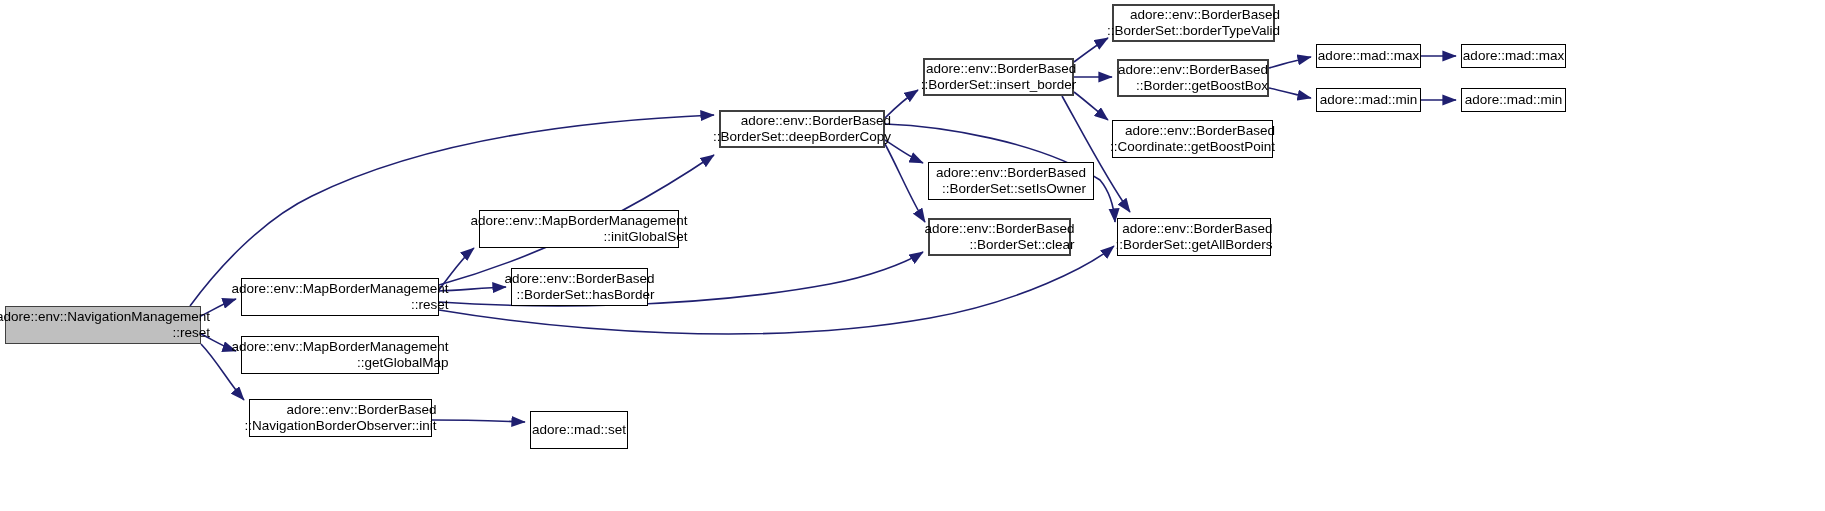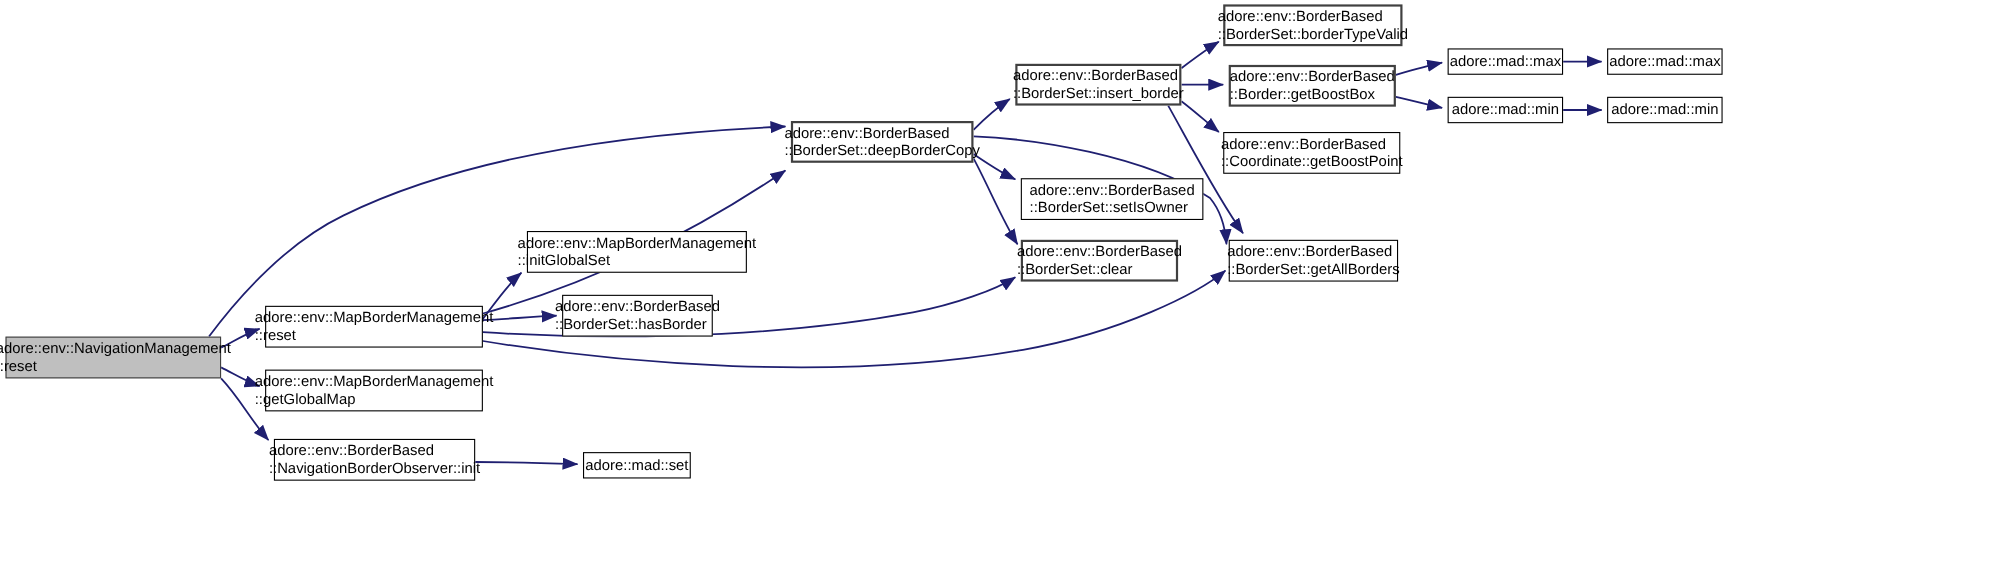--- a/index.html
+++ b/index.html
@@ -26,21 +26,21 @@
   }
   .node {
     position: absolute;
     box-sizing: border-box;
     border: 1px solid #000000;
     background: #ffffff;
     color: #000000;
     display: flex;
     align-items: center;
     justify-content: center;
-    text-align: left;
+    text-align: right;
     font-size: 13.5px;
     line-height: 16px;
     letter-spacing: 0px;
     white-space: pre-line;
     padding: 0 3px;
   }
   .node.root {
     background: #bfbfbf;
     border: 1px solid #404040;
     box-shadow: none;
@@ -90,21 +90,21 @@
       <div class="node" style="left: 241px; top: 278px; width: 198px; height: 38px;">adore::env::MapBorderManagement
 ::reset</div>
       <div class="node" style="left: 241px; top: 336px; width: 198px; height: 38px;">adore::env::MapBorderManagement
 ::getGlobalMap</div>
       <div class="node" style="left: 249px; top: 399px; width: 183px; height: 38px;">adore::env::BorderBased
 ::NavigationBorderObserver::init</div>
       <div class="node" style="left: 479px; top: 210px; width: 200px; height: 38px;">adore::env::MapBorderManagement
 ::initGlobalSet</div>
       <div class="node" style="left: 511px; top: 268px; width: 137px; height: 38px;">adore::env::BorderBased
 ::BorderSet::hasBorder</div>
-      <div class="node" style="left: 530px; top: 411px; width: 98px; height: 24px;">adore::mad::set</div>
+      <div class="node" style="left: 530px; top: 411px; width: 98px; height: 38px;">adore::mad::set</div>
       <div class="node thick" style="left: 719px; top: 110px; width: 166px; height: 38px;">adore::env::BorderBased
 ::BorderSet::deepBorderCopy</div>
       <div class="node" style="left: 928px; top: 162px; width: 166px; height: 38px;">adore::env::BorderBased
 ::BorderSet::setIsOwner</div>
       <div class="node thick" style="left: 928px; top: 218px; width: 143px; height: 38px;">adore::env::BorderBased
 ::BorderSet::clear</div>
       <div class="node thick" style="left: 923px; top: 58px; width: 151px; height: 38px;">adore::env::BorderBased
 ::BorderSet::insert_border</div>
       <div class="node thick" style="left: 1112px; top: 4px; width: 163px; height: 38px;">adore::env::BorderBased
 ::BorderSet::borderTypeValid</div>

